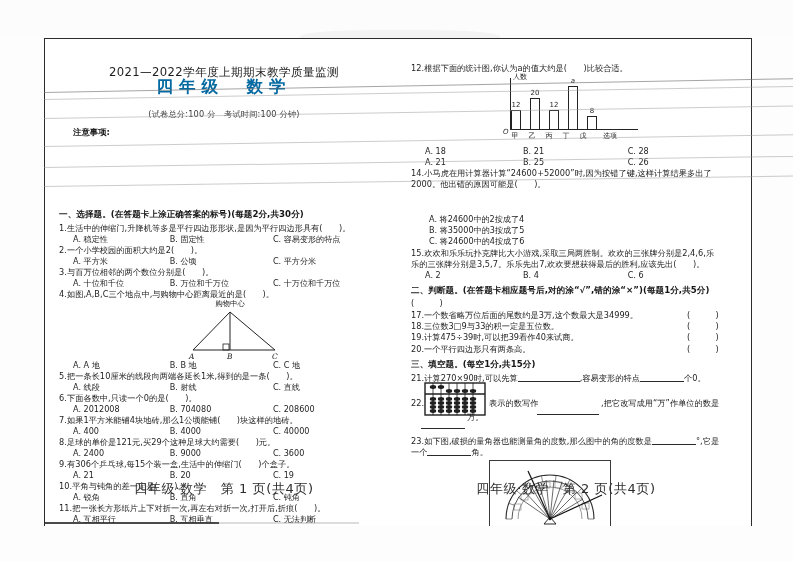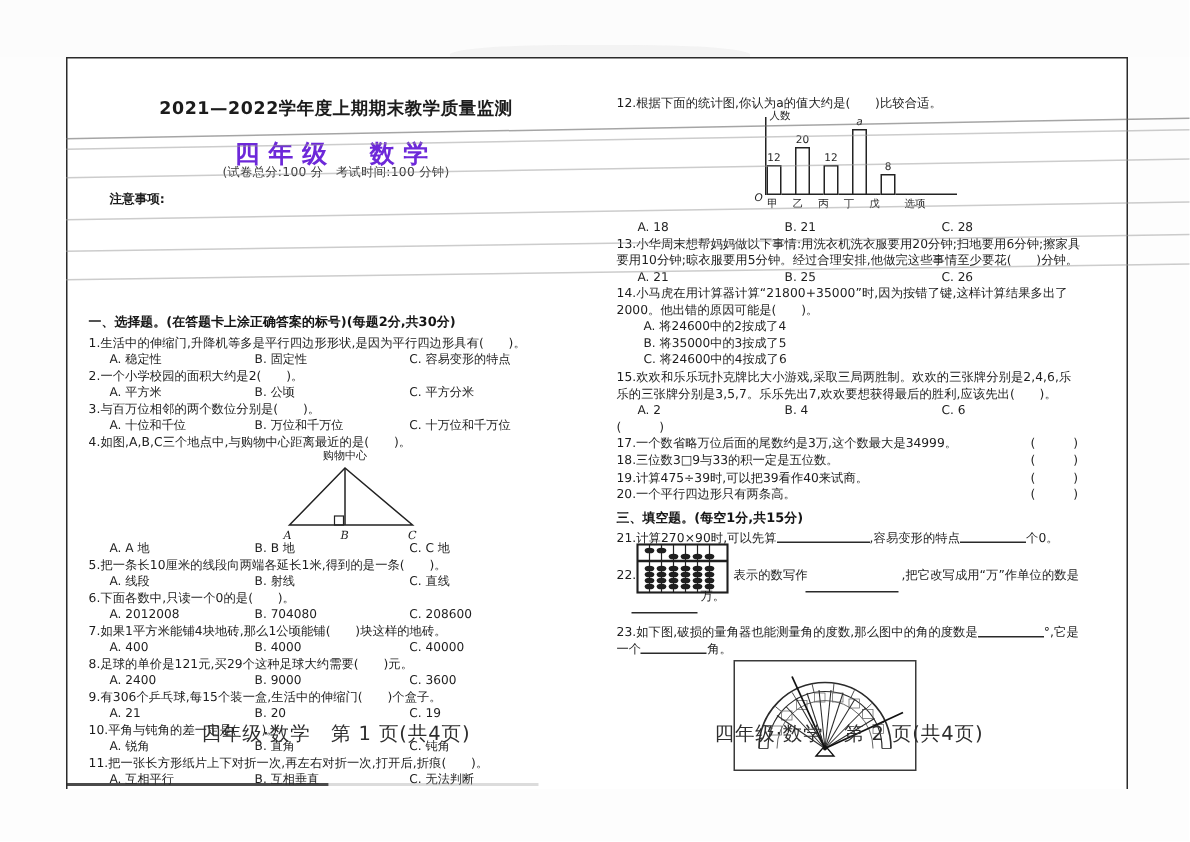--- a/index.html
+++ b/index.html
@@ -31,46 +31,46 @@
   .streak{position:absolute;height:1px;background:#6d6d6d;opacity:.62;transform-origin:left center;}
   .streak.thin{background:#9a9a9a;opacity:.5;}
 
   .col{position:absolute;top:0;width:330px;height:487px;}
   .col-left{left:14px;}
   .col-right{left:356px;}
 
   
   .hdr-title{
     position:absolute;left:6px;top:26px;width:318px;text-align:center;
-    font-size:11.6px;font-weight:700;letter-spacing:.4px;color:#1c1c1c;
+    font-size:11.6px;font-weight:400;letter-spacing:.4px;color:#1c1c1c;
     white-space:nowrap;
   }
   .hdr-sub{
-    position:absolute;left:6px;top:53px;width:318px;text-align:center;
-    font-size:16.5px;font-weight:700;letter-spacing:6px;color:#6d28d9;
+    position:absolute;left:6px;top:37px;width:318px;text-align:center;
+    font-size:16.5px;font-weight:700;letter-spacing:6px;color:#0369a1;
   }
   .hdr-meta{
     position:absolute;left:6px;top:70px;width:318px;text-align:center;
     font-size:8.2px;color:#3a3a3a;letter-spacing:.2px;
   }
   .notice-title{position:absolute;left:14px;top:88px;font-size:8.4px;font-weight:700;color:#1c1c1c;}
   .notice-list{position:absolute;left:14px;top:99px;width:306px;}
   .notice-item{
     font-size:7.9px;line-height:10.6px;color:#202020;
     text-indent:10px;margin-bottom:.6px;letter-spacing:.05px;
   }
 
   .sec-head{font-size:8.6px;font-weight:700;color:#161616;margin:4px 0 1.5px 0;letter-spacing:.05px;}
   .q{font-size:8.2px;line-height:11px;color:#1d1d1d;letter-spacing:.05px;}
   .opts{display:flex;font-size:8.1px;line-height:11px;color:#1d1d1d;padding-left:14px;}
   .opts span{display:block;}
   .opt-a{width:105px;}
   .opt-b{width:112px;}
   .opt-c{width:100px;}
-  .opts-stack{padding-left:18px;font-size:8.1px;line-height:11.2px;color:#1d1d1d;}
+  .opts-stack{padding-left:18px;font-size:8.1px;line-height:11.2px;color:#1d1d1d;margin-top:24px;}
   .tf-row{display:flex;justify-content:space-between;align-items:flex-start;font-size:8.2px;line-height:11.4px;color:#1d1d1d;}
   .tf-row .tf-text{flex:1;padding-right:6px;}
   .tf-row .tf-box{width:34px;text-align:right;letter-spacing:3px;color:#242424;}
 
   .blank{display:inline-block;border-bottom:.9px solid #2a2a2a;height:8px;vertical-align:-1px;}
   .b-lg{width:62px;}
   .b-md{width:44px;}
 
   .footer{
     position:absolute;left:0;width:330px;text-align:center;
@@ -284,47 +284,45 @@
             <div class="lbl-x">选项</div>
           </div>
         </div>
 
         <div class="opts">
           <span class="opt-a">A. 18</span>
           <span class="opt-b">B. 21</span>
           <span class="opt-c">C. 28</span>
         </div>
 
-        <div class="q">
-          <span>13.</span><span>小华周末想帮妈妈做以下事情:用洗衣机洗衣服要用20分钟;扫地要用6分钟;擦家具要用10分钟;晾衣服要用5分钟。经过合理安排,他做完这些事情至少要花(　　)分钟。</span>
-        </div>
         <div class="opts">
           <span class="opt-a">A. 21</span>
           <span class="opt-b">B. 25</span>
           <span class="opt-c">C. 26</span>
         </div>
 
         <div class="q">
-          <span>14.</span><span>小马虎在用计算器计算“21800+35000”时,因为按错了键,这样计算结果多出了2000。他出错的原因可能是(　　)。</span>
+          <span>14.</span><span>小马虎在用计算器计算“24600+52000”时,因为按错了键,这样计算结果多出了2000。他出错的原因可能是(　　)。</span>
         </div>
         <div class="opts-stack">
           <div>A. 将24600中的2按成了4</div>
           <div>B. 将35000中的3按成了5</div>
           <div>C. 将24600中的4按成了6</div>
         </div>
 
         <div class="q">
           <span>15.</span><span>欢欢和乐乐玩扑克牌比大小游戏,采取三局两胜制。欢欢的三张牌分别是2,4,6,乐乐的三张牌分别是3,5,7。乐乐先出7,欢欢要想获得最后的胜利,应该先出(　　)。</span>
         </div>
         <div class="opts">
           <span class="opt-a">A. 2</span>
           <span class="opt-b">B. 4</span>
           <span class="opt-c">C. 6</span>
         </div>
 
+        <div class="sec-head">二、判断题。(在答题卡相应题号后,对的涂“√”,错的涂“×”)(每题1分,共5分)</div>
 
         <div class="tf-row">
           <span class="tf-box">(　　)</span>
         </div>
         <div class="tf-row">
           <span class="tf-text"><span>17.</span><span>一个数省略万位后面的尾数约是3万,这个数最大是34999。</span></span>
           <span class="tf-box">(　　)</span>
         </div>
         <div class="tf-row">
           <span class="tf-text"><span>18.</span><span>三位数3□9与33的积一定是五位数。</span></span>

